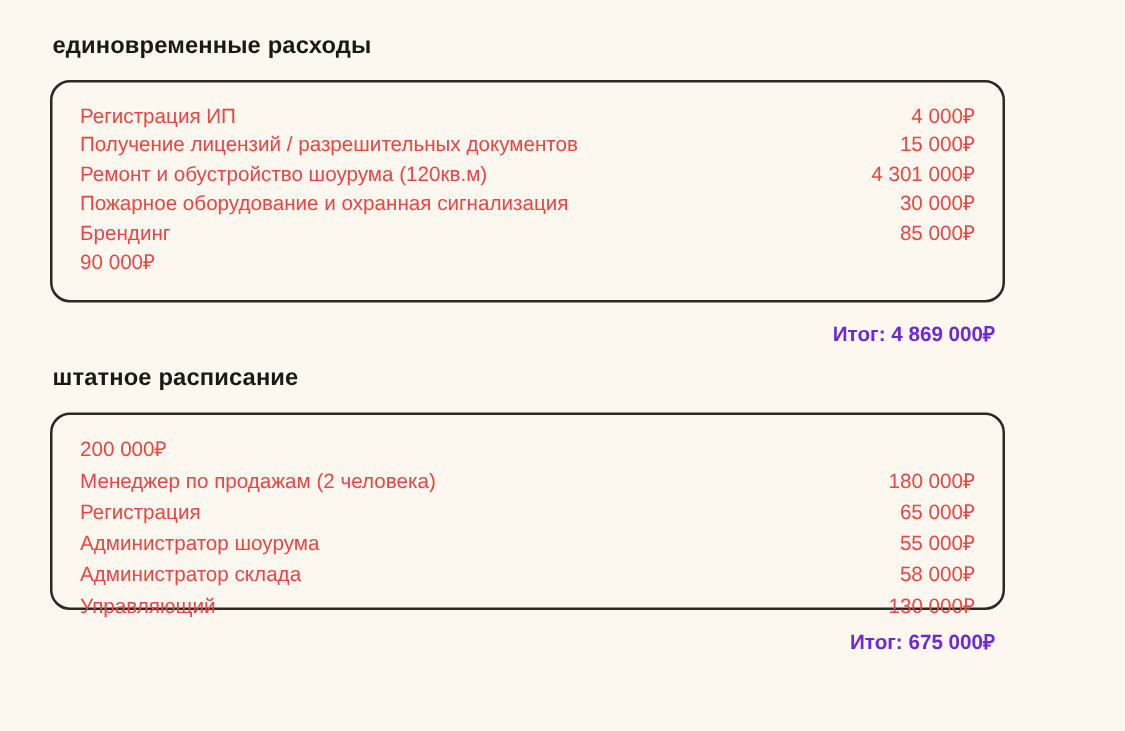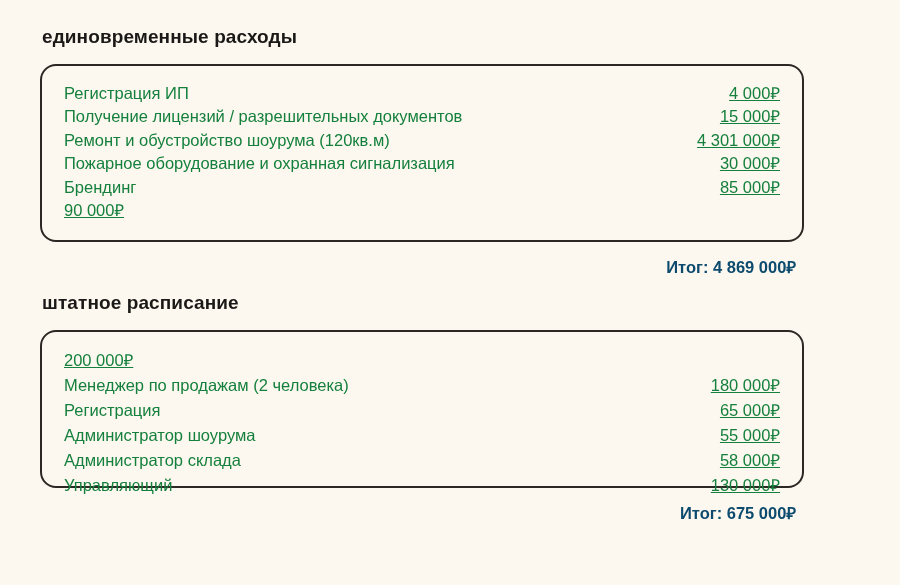--- a/index.html
+++ b/index.html
@@ -37,36 +37,35 @@
     border-radius: 16px;
     padding: 16px 22px 14px 22px;
     box-sizing: border-box;
   }
   .row {
     display: flex;
     justify-content: space-between;
     align-items: baseline;
     font-size: 16.5px;
     line-height: 1.42;
-    color: #15803d;
+    color: #ef4444;
     white-space: nowrap;
   }
   .row-label {
     padding-right: 18px;
   }
   .row-value {
     text-align: left;
     font-variant-numeric: tabular-nums;
-    text-decoration: underline;
   }
   .total {
     text-align: right;
     font-size: 16.5px;
     font-weight: bold;
-    color: #0c4a6e;
+    color: #6d28d9;
     margin: 13px 8px 0 0;
   }
   .gap-2 { height: 14px; }
   .card-expenses { height: 178px; }
   .card-staff { height: 158px; }
   .card-staff .row { line-height: 1.52; }
 </style>
 </head>
 <body>
 

